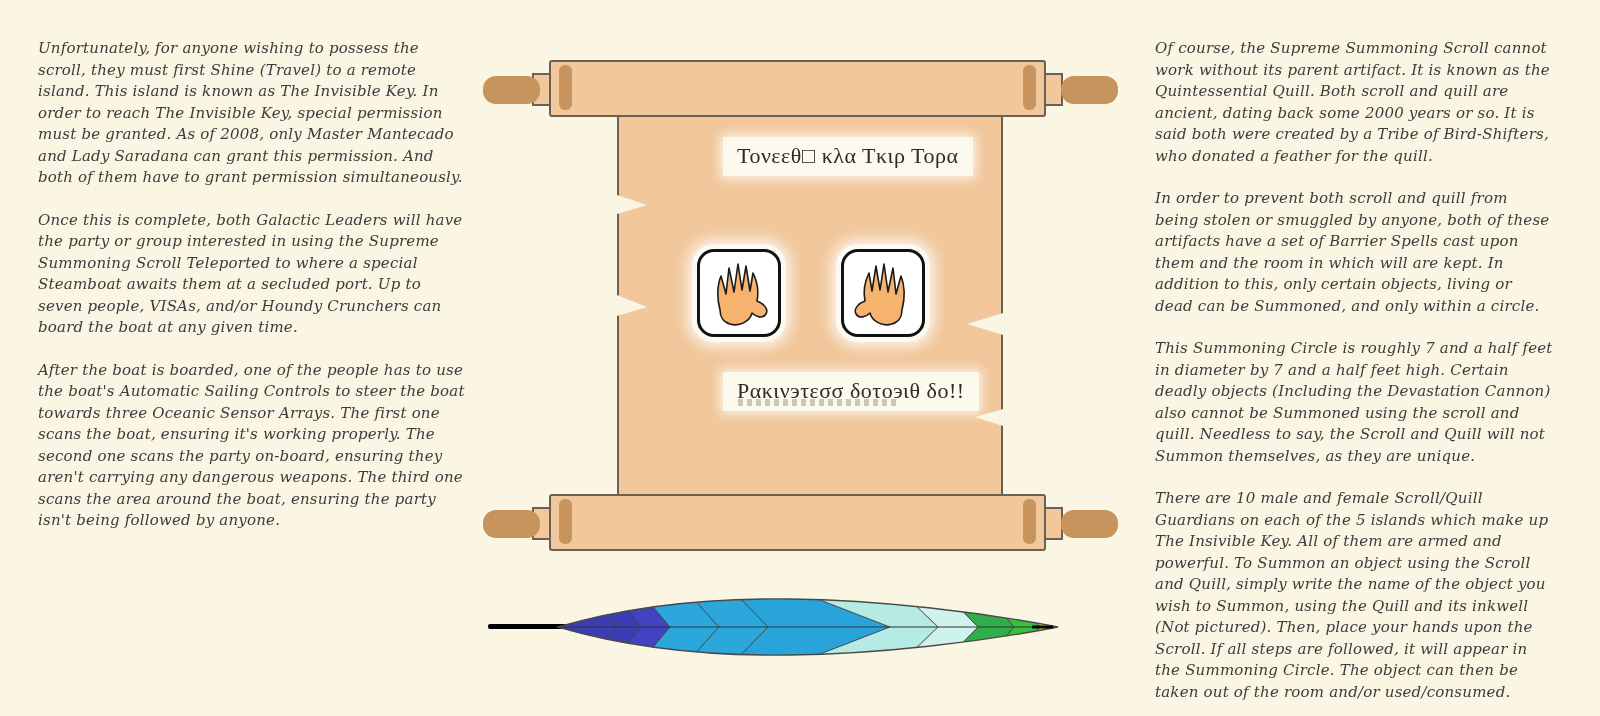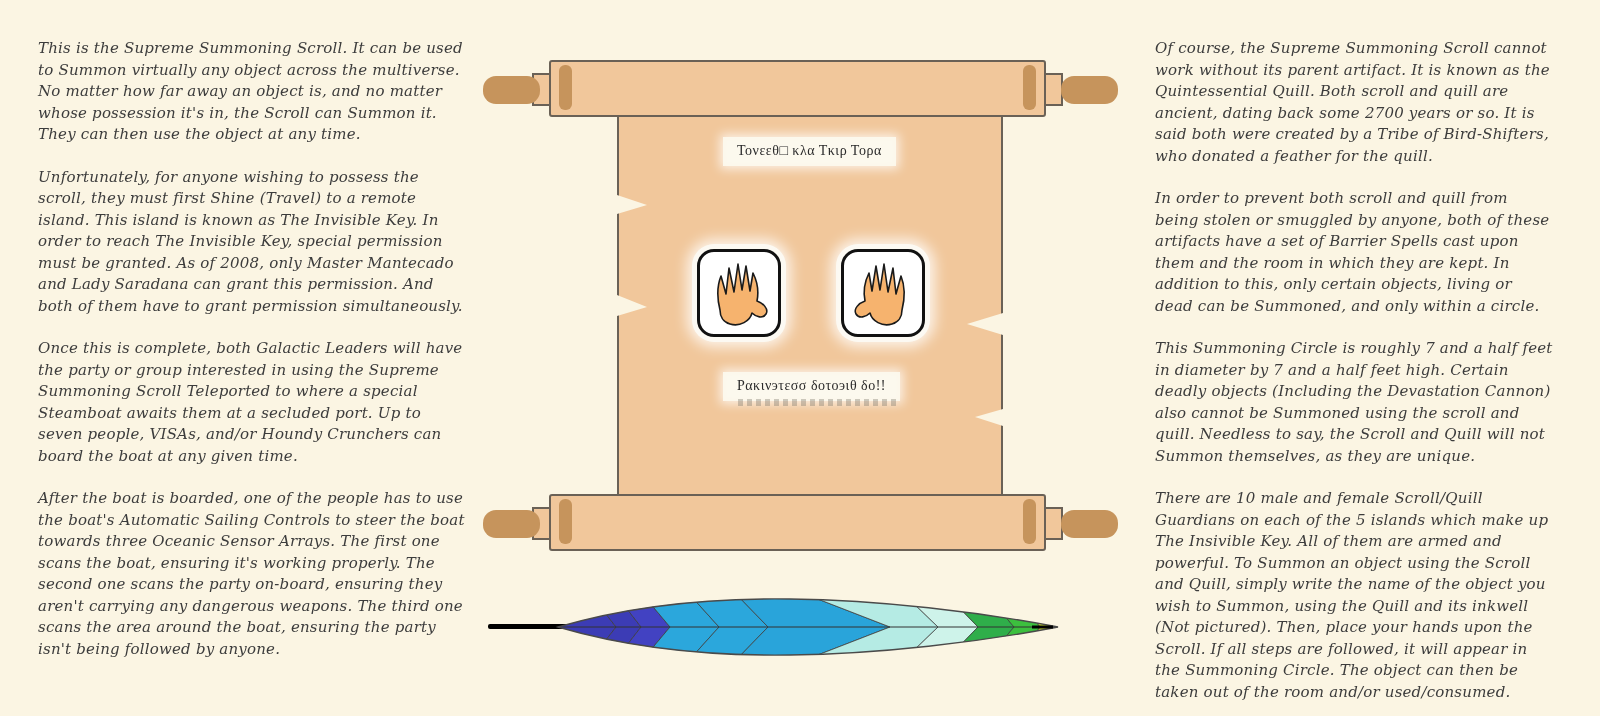--- a/index.html
+++ b/index.html
@@ -24,21 +24,21 @@
   .ring-left{left:8px;} .ring-right{right:8px;}
   .connector{position:absolute;width:20px;height:33px;background:#f1c79b;
              border:2px solid #6a6156;box-sizing:border-box;z-index:2;}
   .handle{position:absolute;width:57px;height:28px;background:#c6945c;border-radius:13px;z-index:2;}
   .notch{position:absolute;width:0;height:0;z-index:2;}
   .notch-l1{left:617px;top:195px;border-top:10px solid transparent;border-bottom:9px solid transparent;border-left:30px solid #fbf5e3;}
   .notch-l2{left:617px;top:295px;border-top:12px solid transparent;border-bottom:9px solid transparent;border-left:30px solid #fbf5e3;}
   .notch-r1{left:967px;top:313px;border-top:11px solid transparent;border-bottom:11px solid transparent;border-right:36px solid #fbf5e3;}
   .notch-r2{left:975px;top:409px;border-top:8px solid transparent;border-bottom:9px solid transparent;border-right:28px solid #fbf5e3;}
   .plaque{position:absolute;background:#fcf9ee;color:#2b2b2b;z-index:4;
-          font-family:"Liberation Serif", serif;font-size:14px;
+          font-family:"Liberation Serif", serif;font-size:22px;
           padding:2px 10px 3px 10px;letter-spacing:.5px;white-space:nowrap;
           box-shadow:0 0 0 4px rgba(252,249,238,.9), 0 0 10px 7px rgba(255,255,255,.75);}
   .plaque-title{left:727px;top:141px;}
   .plaque-incant{left:727px;top:376px;}
   .ghost-line{position:absolute;left:738px;top:399px;width:158px;height:7px;z-index:4;
               background:repeating-linear-gradient(90deg, rgba(125,120,108,.38) 0 5px, rgba(125,120,108,0) 5px 9px);
               filter:blur(.6px);}
   .hand-box{position:absolute;top:249px;width:84px;height:88px;background:#ffffff;
             border:3px solid #111;border-radius:17px;box-sizing:border-box;z-index:4;
             box-shadow:0 0 0 5px rgba(252,250,243,.95), 0 0 14px 10px rgba(255,255,255,.8);}
@@ -46,29 +46,28 @@
   .hand-box svg{position:absolute;left:0;top:0;}
   
   .feather-svg{position:absolute;left:470px;top:585px;z-index:1;}
 </style>
 </head>
 <body>
 
 <div class="page">
 
   <div class="text-col col-left">
-    <p>This is the Supreme Summoning Scroll. It can be used to Summon virtually any object across the multiverse. No matter how far away an object is, and no matter whose possession it's in, the Scroll can Summon it. They can then use the object at any time.</p>
     <p>Unfortunately, for anyone wishing to possess the scroll, they must first Shine (Travel) to a remote island. This island is known as The Invisible Key. In order to reach The Invisible Key, special permission must be granted. As of 2008, only Master Mantecado and Lady Saradana can grant this permission. And both of them have to grant permission simultaneously.</p>
     <p>Once this is complete, both Galactic Leaders will have the party or group interested in using the Supreme Summoning Scroll Teleported to where a special Steamboat awaits them at a secluded port. Up to seven people, VISAs, and/or Houndy Crunchers can board the boat at any given time.</p>
     <p>After the boat is boarded, one of the people has to use the boat's Automatic Sailing Controls to steer the boat towards three Oceanic Sensor Arrays. The first one scans the boat, ensuring it's working properly. The second one scans the party on-board, ensuring they aren't carrying any dangerous weapons. The third one scans the area around the boat, ensuring the party isn't being followed by anyone.</p>
   </div>
 
   <div class="text-col col-right">
-    <p>Of course, the Supreme Summoning Scroll cannot work without its parent artifact. It is known as the Quintessential Quill. Both scroll and quill are ancient, dating back some 2700 years or so. It is said both were created by a Tribe of Bird-Shifters, who donated a feather for the quill.</p>
-    <p>In order to prevent both scroll and quill from being stolen or smuggled by anyone, both of these artifacts have a set of Barrier Spells cast upon them and the room in which they are kept. In addition to this, only certain objects, living or dead can be Summoned, and only within a circle.</p>
+    <p>Of course, the Supreme Summoning Scroll cannot work without its parent artifact. It is known as the Quintessential Quill. Both scroll and quill are ancient, dating back some 2000 years or so. It is said both were created by a Tribe of Bird-Shifters, who donated a feather for the quill.</p>
+    <p>In order to prevent both scroll and quill from being stolen or smuggled by anyone, both of these artifacts have a set of Barrier Spells cast upon them and the room in which will are kept. In addition to this, only certain objects, living or dead can be Summoned, and only within a circle.</p>
     <p>This Summoning Circle is roughly 7 and a half feet in diameter by 7 and a half feet high. Certain deadly objects (Including the Devastation Cannon) also cannot be Summoned using the scroll and quill. Needless to say, the Scroll and Quill will not Summon themselves, as they are unique.</p>
     <p>There are 10 male and female Scroll/Quill Guardians on each of the 5 islands which make up The Insivible Key. All of them are armed and powerful. To Summon an object using the Scroll and Quill, simply write the name of the object you wish to Summon, using the Quill and its inkwell (Not pictured). Then, place your hands upon the Scroll. If all steps are followed, it will appear in the Summoning Circle. The object can then be taken out of the room and/or used/consumed.</p>
   </div>
 
   <div>
     <div class="parchment"></div>
 
     <div class="notch notch-l1"></div>
     <div class="notch notch-l2"></div>
     <div class="notch notch-r1"></div>

